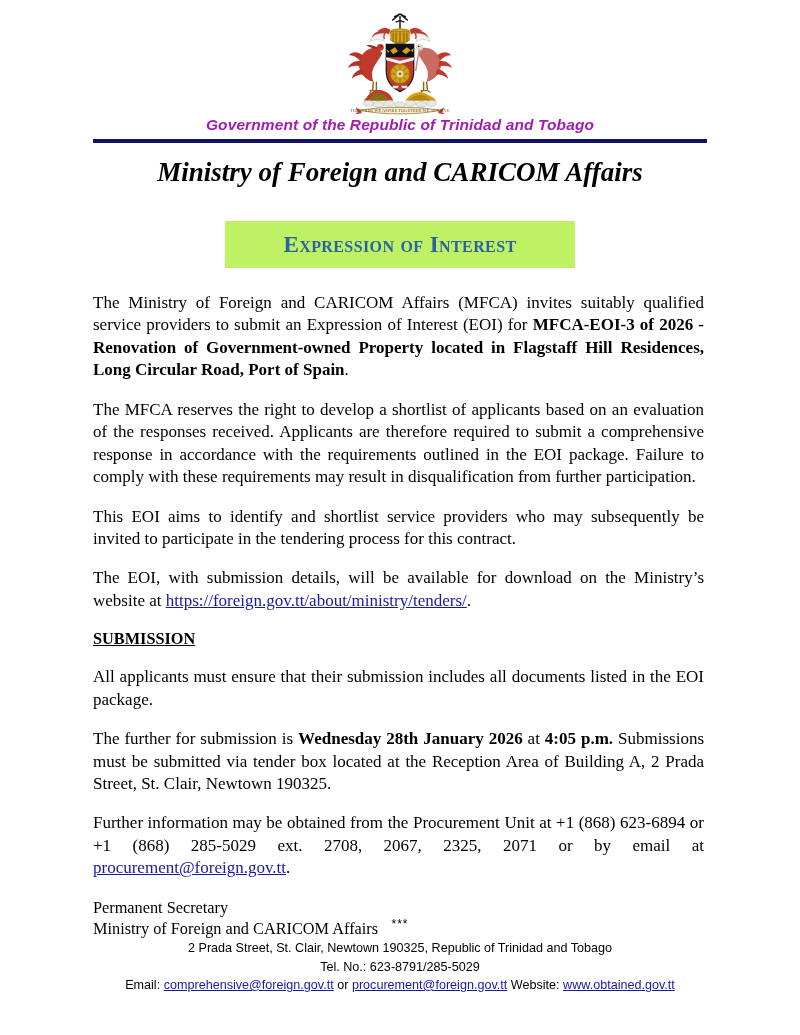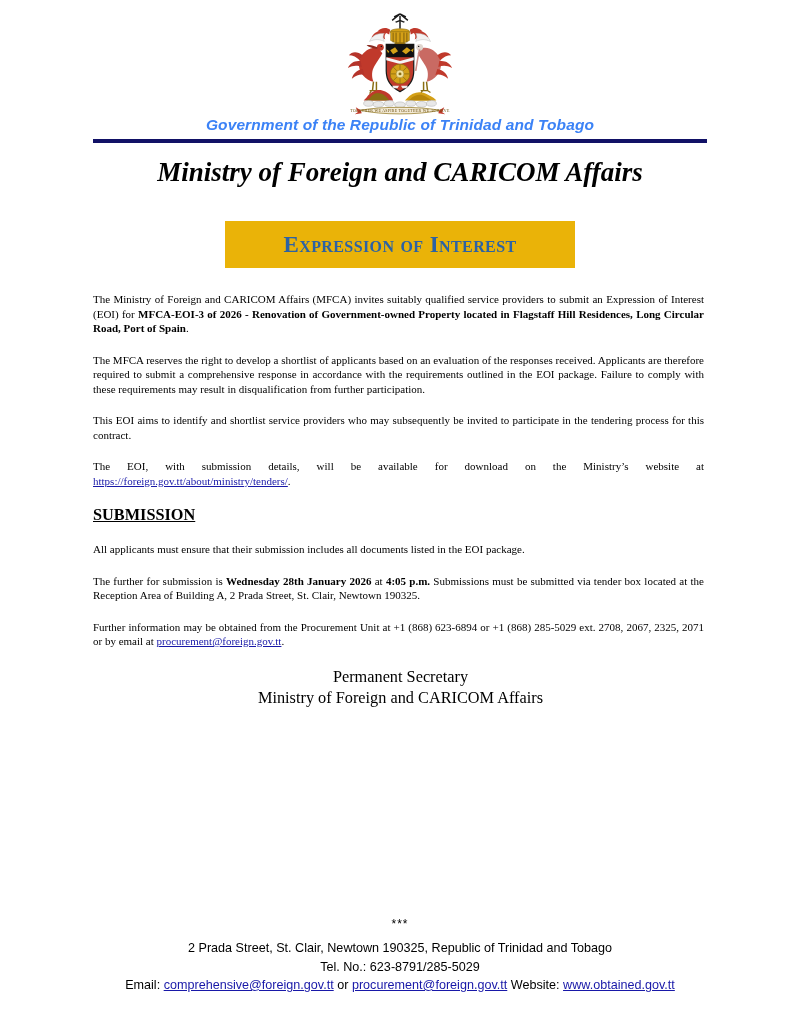--- a/index.html
+++ b/index.html
@@ -37,21 +37,21 @@
     height: 112px;
   }
 
   .gov-line {
     text-align: center;
     font-family: "Liberation Sans", "DejaVu Sans", sans-serif;
     font-weight: bold;
     font-style: italic;
     font-size: 15.5px;
     letter-spacing: 0.1px;
-    color: #3b82f6;
+    color: #a21caf;
     margin-top: -2px;
   }
 
   .rule {
     margin: 5px 93px 0 93px;
     height: 4px;
     background: #111166;
     border: 0;
   }
 
@@ -65,21 +65,21 @@
     color: #000;
   }
 
   
   .banner-wrap {
     margin-top: 33px;
     text-align: center;
   }
   .banner {
     display: inline-block;
-    background: #eab308;
+    background: #bef264;
     width: 350px;
     height: 47px;
     line-height: 47px;
     text-align: center;
   }
   .banner-text {
     font-family: "Liberation Serif", "DejaVu Serif", serif;
     font-weight: bold;
     font-size: 23px;
     color: #2c62a4;
@@ -87,21 +87,21 @@
     letter-spacing: 0.4px;
   }
 
   
   .content {
     margin: 0 92px 0 93px;
     padding-top: 24px;
   }
   p.para {
     margin: 0 4px 17px 0;
-    font-size: 11px;
+    font-size: 17px;
     line-height: 1.32;
     text-align: justify;
     text-justify: inter-word;
   }
   p.para:last-child { margin-bottom: 0; }
 
   .b { font-weight: bold; }
 
   a.link, .link {
     color: #1818a8;
@@ -113,21 +113,21 @@
     font-size: 16.3px;
     text-decoration: underline;
     margin: 0 0 17px 0;
     display: block;
   }
 
   .sig {
     margin: 0;
     font-size: 16.3px;
     line-height: 1.30;
-    text-align: center;
+    text-align: left;
   }
 
   
   .footer {
     position: absolute;
     left: 0;
     right: 0;
     top: 916px;
     text-align: center;
     font-family: "Liberation Sans", "DejaVu Sans", sans-serif;

